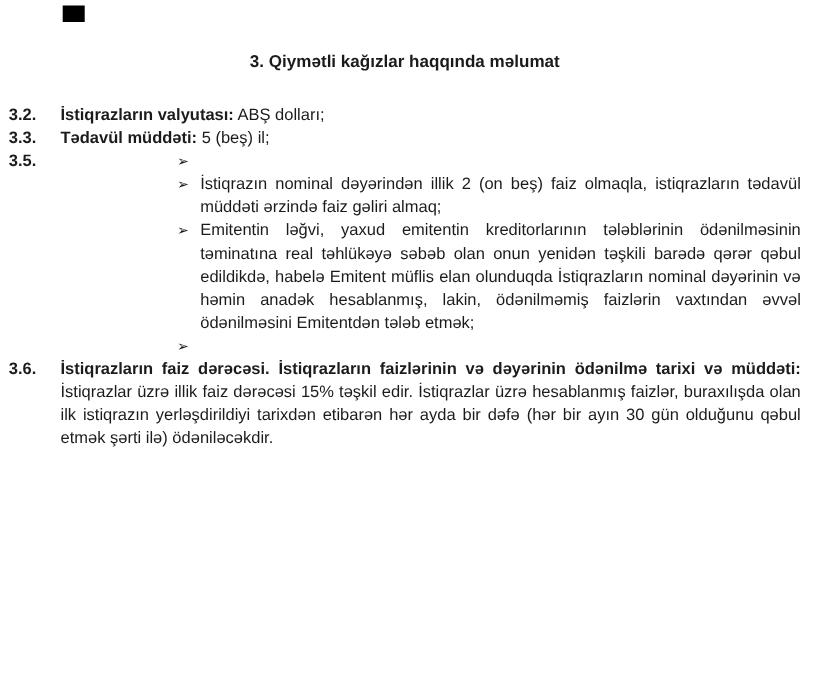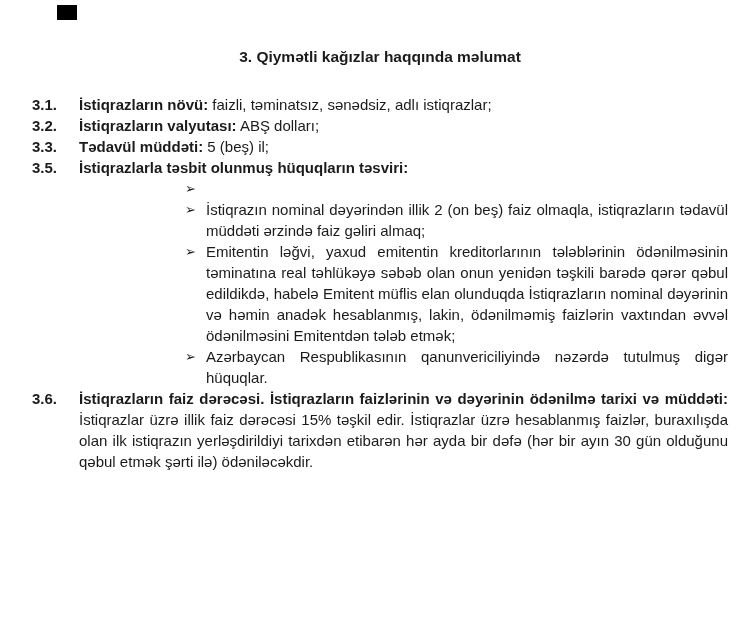--- a/index.html
+++ b/index.html
@@ -16,21 +16,21 @@
   }
   .scan-artifact {
     position: absolute;
     left: 57px;
     top: 5px;
     width: 20px;
     height: 15px;
     background: #000;
   }
   .page {
-    padding: 46px 24px 0 32px;
+    padding: 46px 24px 0 8px;
   }
   .title {
     text-align: center;
     font-weight: bold;
     font-size: 15.5px;
     margin-bottom: 27px;
   }
   .item {
     display: flex;
     align-items: flex-start;
@@ -62,55 +62,49 @@
 </style>
 </head>
 <body>
 
 <div class="scan-artifact"></div>
 
 <div class="page">
 
   <div class="title">3.  Qiymətli kağızlar haqqında məlumat</div>
 
-  <div class="item">
-    <span class="num">3.1.</span>
-    <div class="content"><span class="label">İstiqrazların növü:</span><span> faizli, təminatsız, sənədsiz, adlı istiqrazlar;</span></div>
-  </div>
 
   <div class="item">
     <span class="num">3.2.</span>
     <div class="content"><span class="label">İstiqrazların valyutası:</span><span> ABŞ dolları;</span></div>
   </div>
 
   <div class="item">
     <span class="num">3.3.</span>
     <div class="content"><span class="label">Tədavül müddəti:</span><span> 5 (beş) il;</span></div>
   </div>
 
 
   <div class="item">
     <span class="num">3.5.</span>
     <div class="content">
-      <span class="label">İstiqrazlarla təsbit olunmuş hüquqların təsviri:</span>
       <div class="bullets">
         <div class="bullet">
           <span class="marker">➢</span>
         </div>
         <div class="bullet">
           <span class="marker">➢</span>
           <span class="bullet-text">İstiqrazın nominal dəyərindən illik 2 (on beş) faiz olmaqla, istiqrazların tədavül müddəti ərzində faiz gəliri almaq;</span>
         </div>
         <div class="bullet">
           <span class="marker">➢</span>
           <span class="bullet-text">Emitentin ləğvi, yaxud emitentin kreditorlarının tələblərinin ödənilməsinin təminatına real təhlükəyə səbəb olan onun yenidən təşkili barədə qərər qəbul edildikdə, habelə Emitent müflis elan olunduqda İstiqrazların nominal dəyərinin və həmin anadək hesablanmış, lakin, ödənilməmiş faizlərin vaxtından əvvəl ödənilməsini Emitentdən tələb etmək;</span>
         </div>
         <div class="bullet">
           <span class="marker">➢</span>
-          <span class="bullet-text">Azərbaycan Respublikasının qanunvericiliyində nəzərdə tutulmuş digər hüquqlar.</span>
         </div>
       </div>
     </div>
   </div>
 
   <div class="item">
     <span class="num">3.6.</span>
     <div class="content"><span class="label">İstiqrazların faiz dərəcəsi. İstiqrazların faizlərinin və dəyərinin ödənilmə tarixi və müddəti:</span><span> İstiqrazlar üzrə illik faiz dərəcəsi 15% təşkil edir. İstiqrazlar üzrə hesablanmış faizlər, buraxılışda olan ilk istiqrazın yerləşdirildiyi tarixdən etibarən hər ayda bir dəfə (hər bir ayın 30 gün olduğunu qəbul etmək şərti ilə) ödəniləcəkdir.</span></div>
   </div>
 

